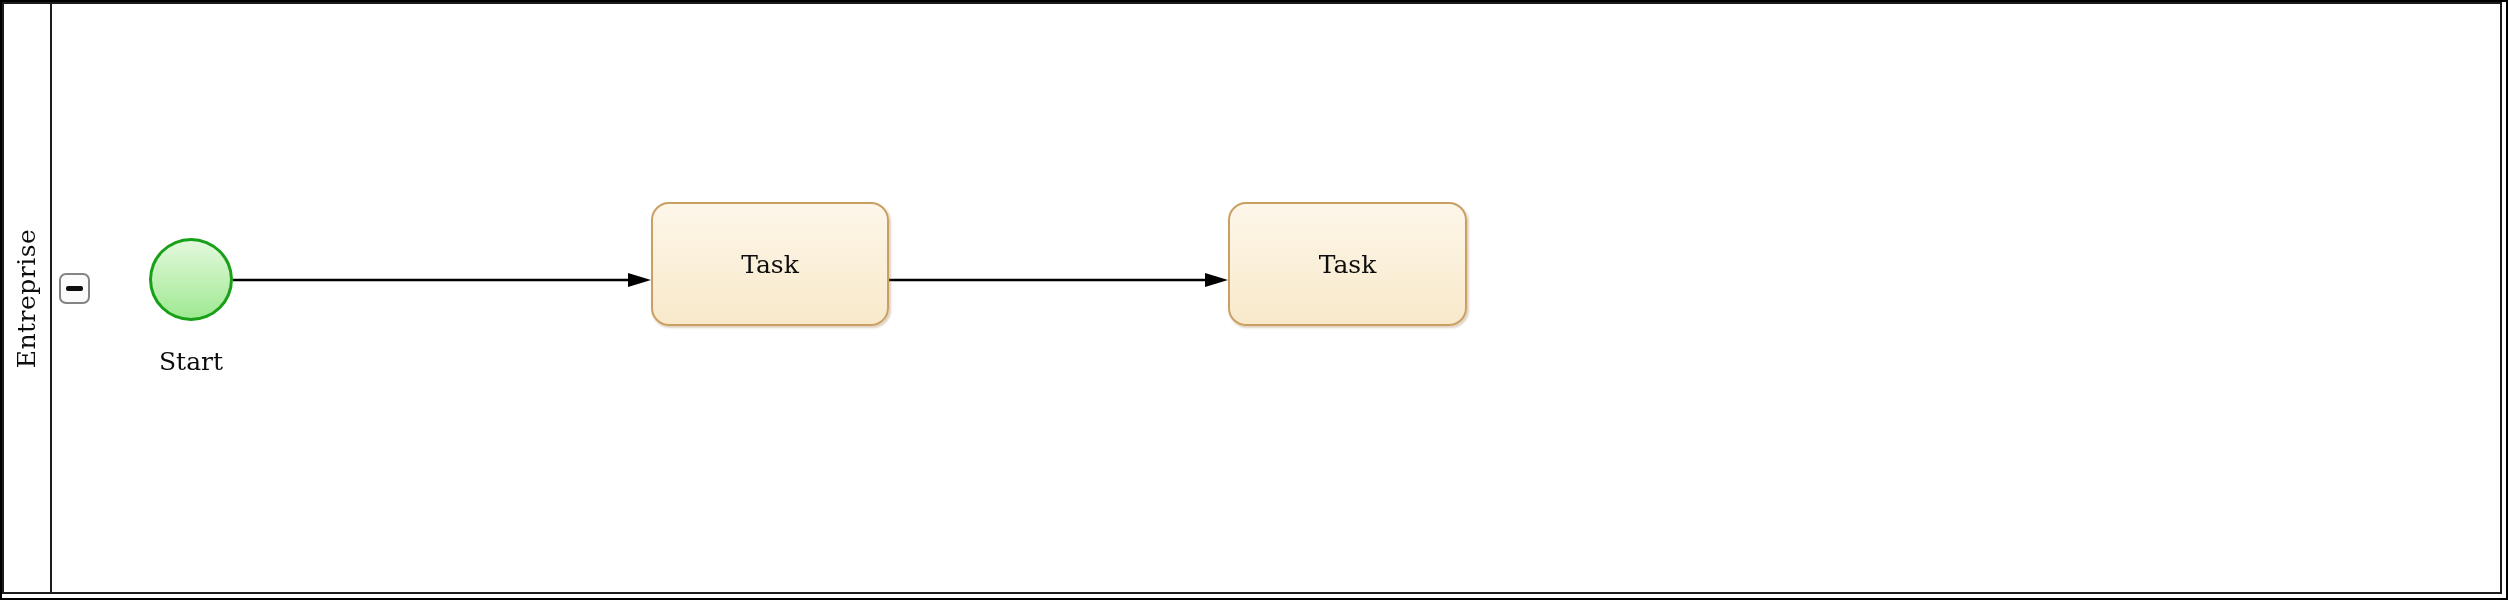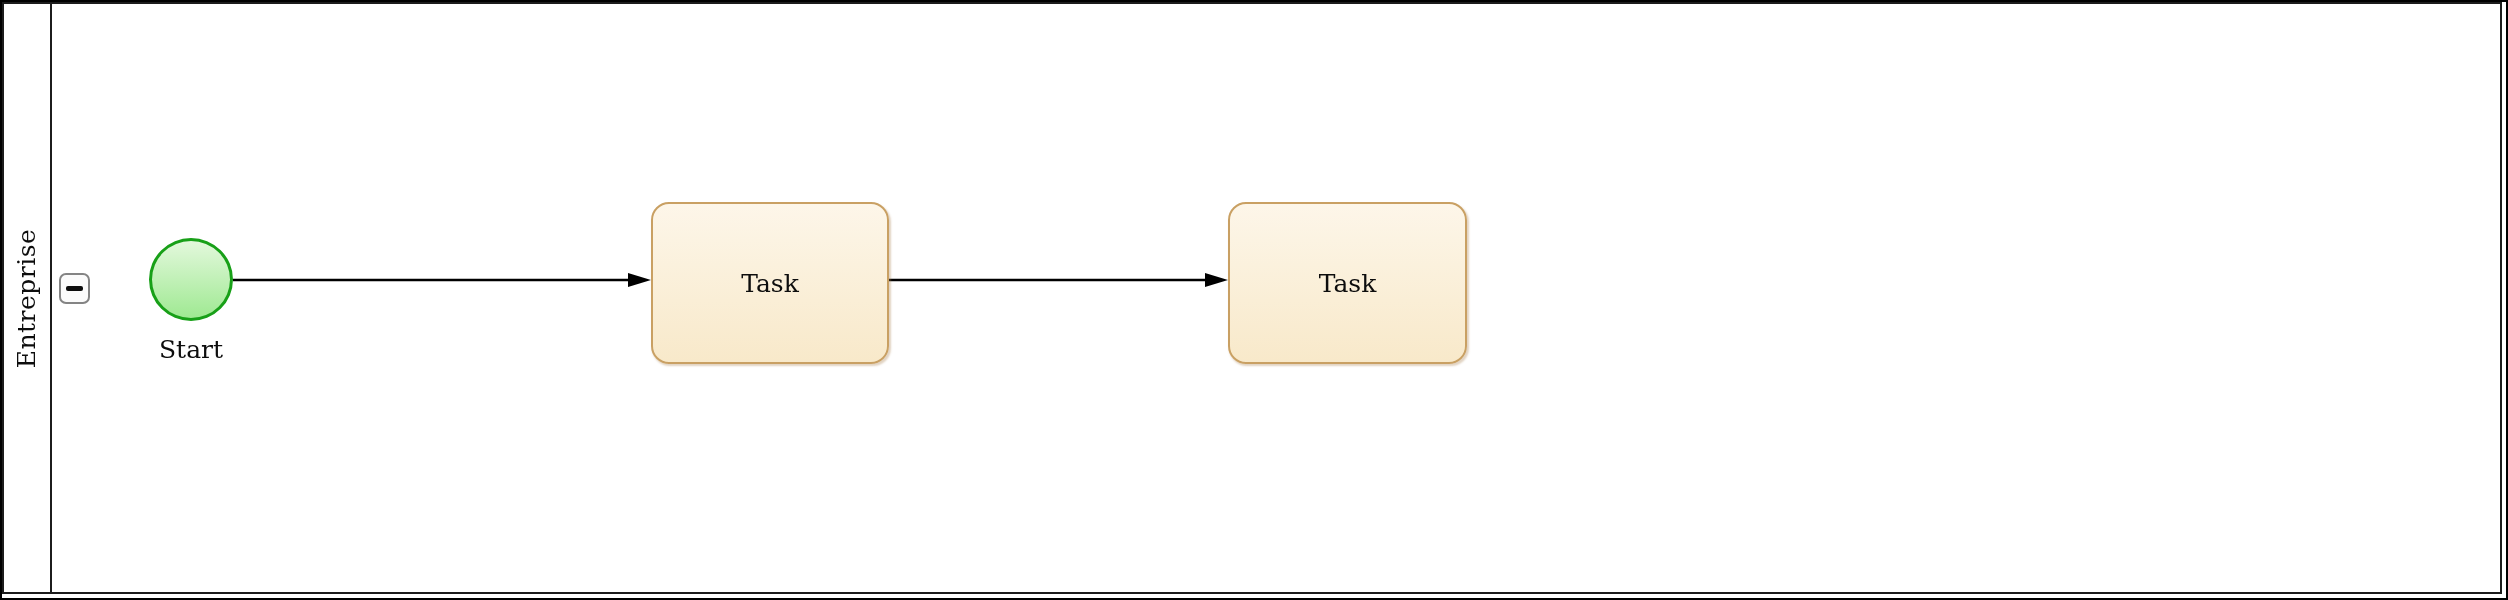--- a/index.html
+++ b/index.html
@@ -64,30 +64,30 @@
     left: 145px; top: 234px;
     width: 84px; height: 83px;
     border: 3px solid var(--start-border, #18a018);
     border-radius: 50%;
     background: linear-gradient(to bottom,
       var(--start-fill-top, #e3f8dc),
       var(--start-fill-bottom, #9fe992));
   }
   .start-label {
     position: absolute;
-    left: 120px; top: 332px;
+    left: 120px; top: 344px;
     width: 134px;
     text-align: center;
     font-size: 25px;
     line-height: 28px;
   }
 
   .task {
     position: absolute;
-    width: 238px; height: 162px;
+    width: 238px; height: 124px;
     border: 2px solid var(--task-border, #c9a063);
     border-radius: 18px;
     background: linear-gradient(to bottom,
       var(--task-fill-top, #fdf6e9),
       var(--task-fill-bottom, #f8e9ca));
     box-shadow: 1.5px 2px 2px rgba(170, 130, 80, 0.35);
     display: flex;
     align-items: center;
     justify-content: center;
     font-size: 25px;

